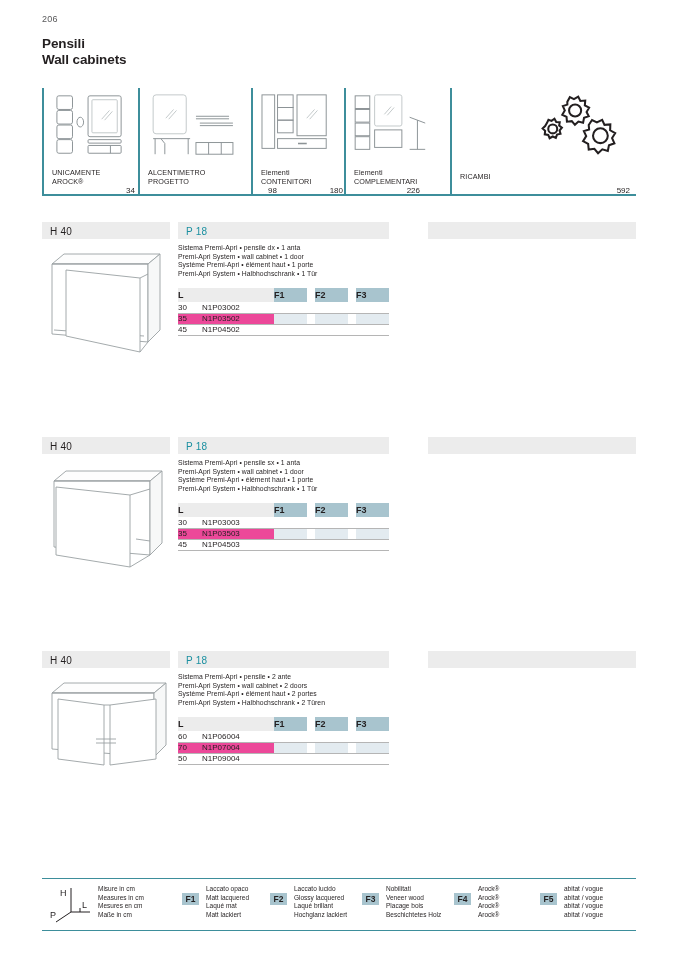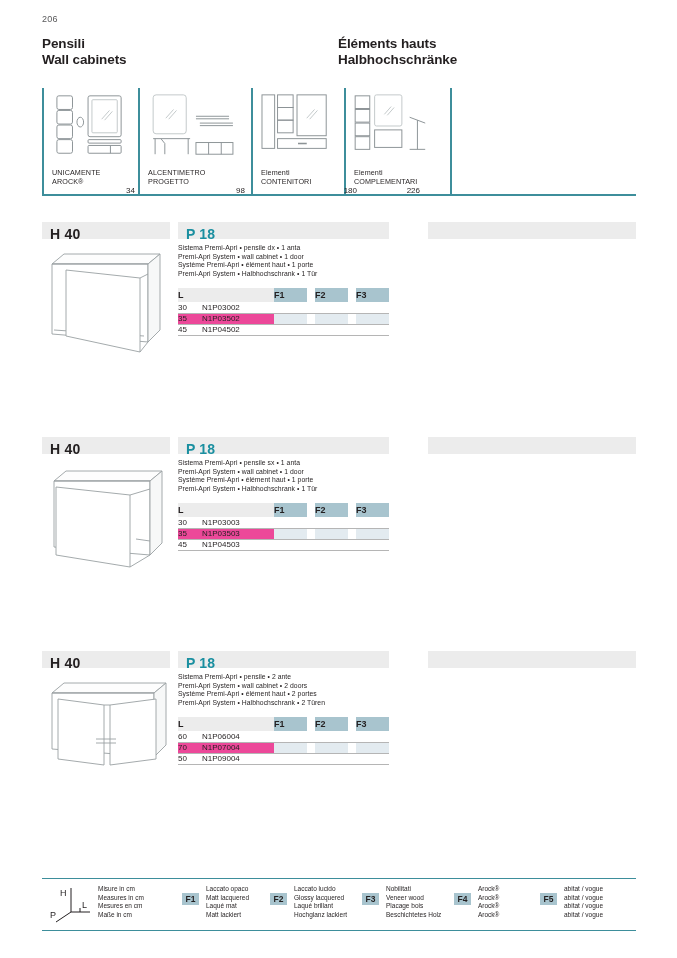--- a/index.html
+++ b/index.html
@@ -57,21 +57,21 @@
   
   .block { position: absolute; left: 42px; width: 594px; }
   .bar {
     position: absolute; height: 17px; background: #ececec;
   }
   .bar-h { left: 0; width: 128px; }
   .bar-p { left: 136px; width: 211px; }
   .bar-r { left: 386px; width: 208px; }
   .bar-label {
     position: absolute; left: 8px; top: 3.5px;
-    font-size: 14px; font-weight: bold; letter-spacing: .2px;
+    font-size: 10px; font-weight: normal; letter-spacing: .2px;
   }
   .bar-label.teal { color: #1a8fa0; }
 
   .drawing { position: absolute; left: 2px; top: 22px; }
 
   .desc { position: absolute; left: 136px; top: 22px; }
   .desc div {
     font-size: 6.8px; line-height: 8.6px; color: #231f20;
     white-space: nowrap; letter-spacing: .05px;
   }
@@ -130,24 +130,20 @@
 </head>
 <body>
 
 <div class="page">
 
   <div class="folio">206</div>
 
   <div class="titles">
     <div class="t-line">Pensili</div>
     <div class="t-line">Wall cabinets</div>
-  </div>
-  <div class="titles-right">
-    <div class="t-line">Éléments hauts</div>
-    <div class="t-line">Halbhochschränke</div>
   </div>
 
   <div class="nav">
 
     <div class="nav-div" style="left:0px"></div>
     <div class="nav-div" style="left:96px"></div>
     <div class="nav-div" style="left:209px"></div>
 
     <div class="nav-div" style="left:302px"></div>
     <div class="nav-div" style="left:408px"></div>
@@ -187,41 +183,41 @@
           <path d="M14 50h38M16 50v16M50 50v16M22 50l4 5v11"></path>
           <rect x="58" y="54" width="38" height="12"></rect>
           <line x1="71" y1="54" x2="71" y2="66"></line>
           <line x1="84" y1="54" x2="84" y2="66"></line>
         </g>
       </svg>
       <div class="nav-lbl">
         <div>ALCENTIMETRO</div>
         <div>PROGETTO</div>
       </div>
-      <div class="nav-num" style="left:0;width:107px">98</div>
+      <div class="nav-num" style="left:12px;width:127px">98</div>
     </div>
 
     <div class="nav-cell" style="left:209px;width:93px">
       <svg class="nav-art" viewBox="0 0 93 74">
         <g fill="none" stroke="#8c9396" stroke-width="1">
           <rect x="10" y="5" width="13" height="55"></rect>
           <rect x="26" y="5" width="16" height="13"></rect>
           <rect x="26" y="18" width="16" height="13"></rect>
           <rect x="26" y="31" width="16" height="13"></rect>
           <rect x="46" y="5" width="30" height="42"></rect>
           <path d="M56 29l8-9M59 30l8-9" stroke="#c2c8ca"></path>
           <rect x="26" y="50" width="50" height="10"></rect>
           <line x1="47" y1="55" x2="56" y2="55" stroke-width="1.6"></line>
         </g>
       </svg>
       <div class="nav-lbl">
         <div>Elementi</div>
         <div>CONTENITORI</div>
       </div>
-      <div class="nav-num" style="left:0;width:106px">180</div>
+      <div class="nav-num" style="left:0;width:92px">180</div>
     </div>
 
     <div class="nav-cell" style="left:302px;width:106px">
       <svg class="nav-art" viewBox="0 0 106 74">
         <g fill="none" stroke="#8c9396" stroke-width="1">
           <rect x="10" y="6" width="15" height="13"></rect>
           <rect x="10" y="20" width="15" height="13"></rect>
           <rect x="10" y="34" width="15" height="13"></rect>
           <rect x="10" y="48" width="15" height="13"></rect>
           <rect x="30" y="5" width="28" height="32" rx="2" stroke="#c2c8ca"></rect>
@@ -230,20 +226,36 @@
           <path d="M66 28l16 6M74 31v30M66 61h16"></path>
         </g>
       </svg>
       <div class="nav-lbl">
         <div>Elementi</div>
         <div>COMPLEMENTARI</div>
       </div>
       <div class="nav-num" style="left:0;width:76px">226</div>
     </div>
 
+    <div class="nav-cell" style="left:408px;width:186px">
+      <svg class="nav-art" viewBox="0 0 186 74">
+        <g fill="none" stroke="#231f20" stroke-width="2.1">
+          <path d="M118 12l2.6-4.6 4.2 2 4.4-2.6 2.2 4.4 5-.4-.4 5 4.4 2.4-2.6 4.4 2.2 4.4-4.8 1.6-1 5-4.8-1.2-3.6 3.4-3.2-3.8-5 .6-.4-5-4.4-2.2 2.6-4.4-2-4.4 4.6-1.6z"></path>
+          <circle cx="126" cy="21" r="6.2"></circle>
+          <path d="M97 34l1.6-3.4 3.2 1.2 3-2.2 1.8 3.2 3.6.2-.6 3.6 2.8 2.2-2.4 2.8 1 3.4-3.6.8-1.2 3.4-3.2-1.4-3.2 1.8-1.4-3.4-3.6-.6.4-3.6-2.6-2.4 2.6-2.6z"></path>
+          <circle cx="103" cy="40" r="4.6"></circle>
+          <path d="M140 36l3.4-5.2 5 2.4 5.4-2.6 2.4 5.2 6-.4-.2 6 5.2 3-3.2 5 2.4 5.4-5.6 2-1.2 5.8-5.6-1.6-4.4 4-3.8-4.6-5.8.8-.6-5.8-5.2-2.8 3.2-5.2-2.4-5.2 5.4-1.6z"></path>
+          <circle cx="152" cy="47" r="7.6"></circle>
+        </g>
+      </svg>
+      <div class="nav-lbl" style="top:84px">
+        <div>RICAMBI</div>
+      </div>
+      <div class="nav-num" style="left:0;width:180px">592</div>
+    </div>
   </div>
   <div class="nav-rule"></div>
 
   <div class="block" style="top:222px">
     <div class="bar bar-h">
       <span class="bar-label">H 40</span>
     </div>
     <div class="bar bar-p">
       <span class="bar-label teal">P 18</span>
     </div>

